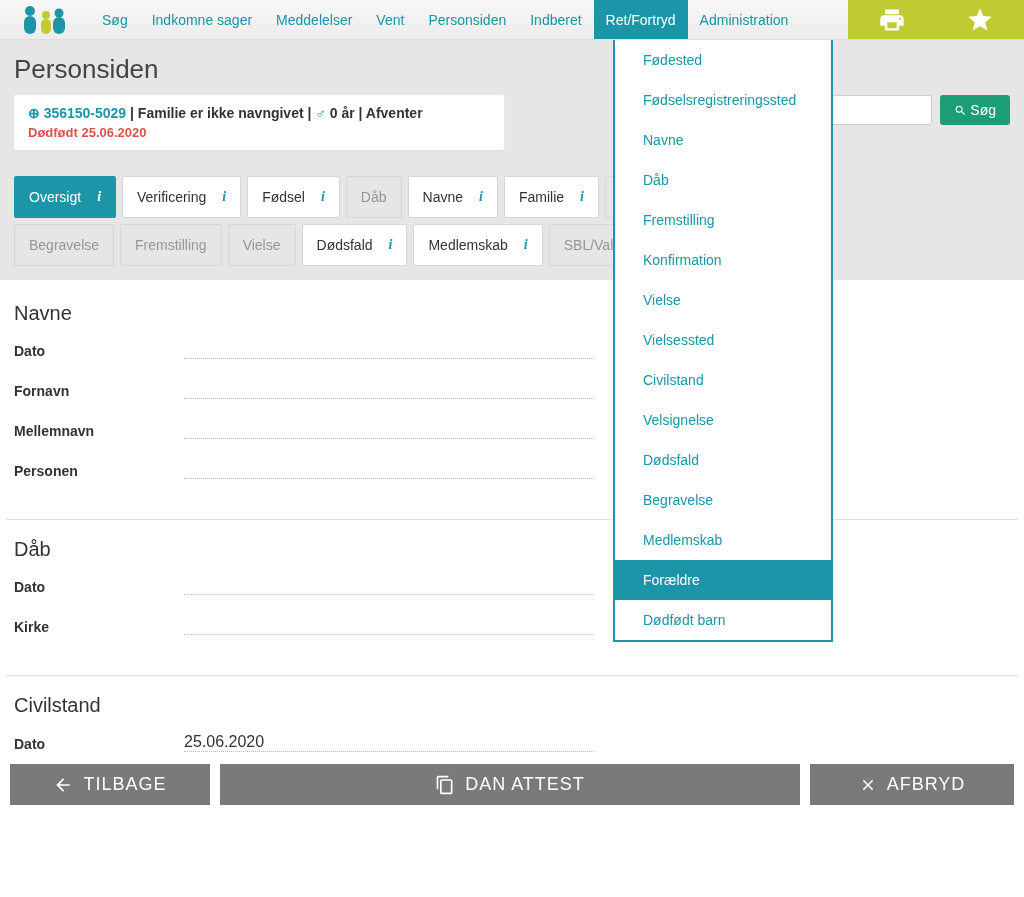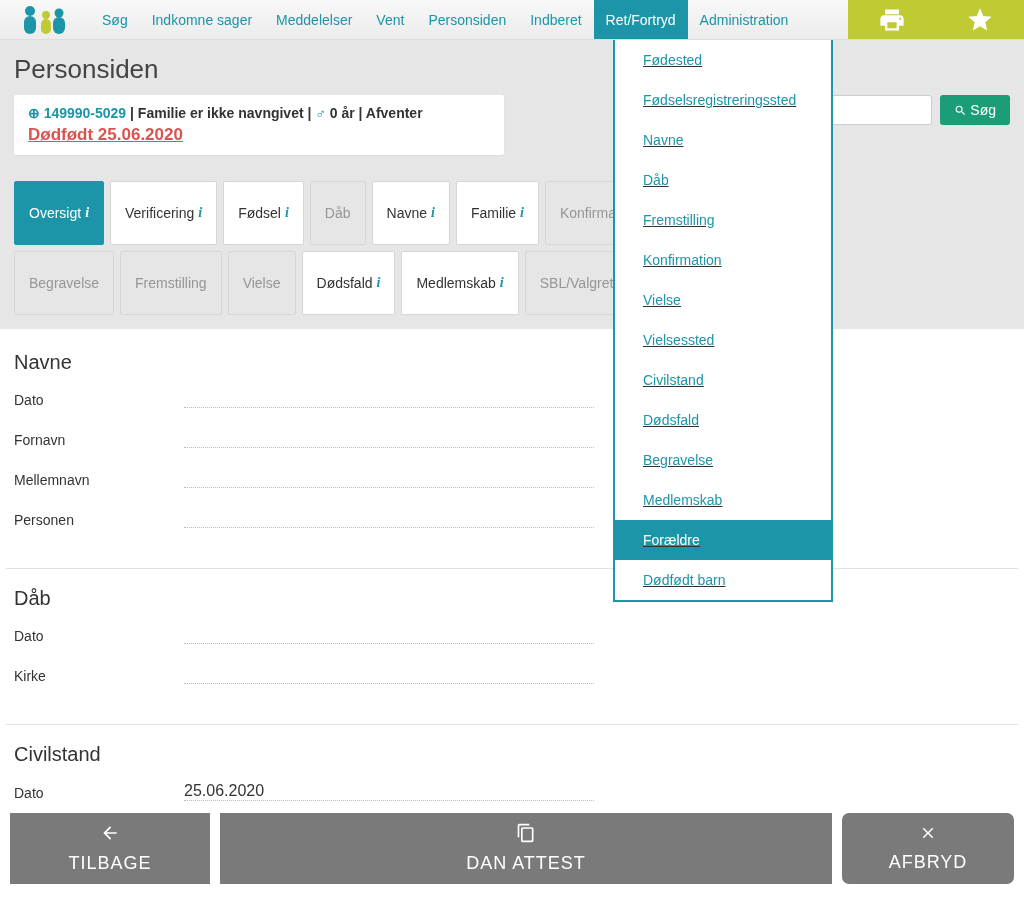--- a/index.html
+++ b/index.html
@@ -7,57 +7,57 @@
   
   .navbar { display: flex; align-items: stretch; height: 40px; background: #f2f2f2 linear-gradient(#f8f8f8,#ececec); border-bottom:1px solid #ddd; }
   .navbar .logo { width: 90px; display:flex; align-items:center; justify-content:center; }
   .navbar a.nav-link { color:#1b95a7; text-decoration:none; padding:0 12px; display:flex; align-items:center; font-size:14px; }
   .navbar a.nav-link.active { background:#1b95a7; color:#fff; }
   .navbar .spacer { flex:1; }
   .navbar .nav-btn { width:88px; display:flex; align-items:center; justify-content:center; color:#fff; }
   .navbar .nav-btn.yellow { background:#c0ca33; }
   .navbar svg { display:block; }
   
-  .dropdown { position:absolute; top:40px; left:613px; width:220px; background:#fff; border:2px solid #1b95a7; border-top:none; z-index:50;text-decoration:underline; }
+  .dropdown { position:absolute; top:40px; left:613px; width:220px; background:#fff; border:2px solid #1b95a7; border-top:none; z-index:50; }
   .dropdown a { display:block; padding:12px 28px; color:#1b95a7; font-size:14px; text-decoration:none; }
   .dropdown a.active { background:#1b95a7; color:#fff; }
   
   .content { background:#e6e6e6; padding:14px 14px 0 14px; position:relative; }
   h1.page-title { font-weight:normal; color:#444; font-size:26px; margin-bottom:10px; }
   .row { display:flex; gap:20px; align-items:flex-start; }
   .card { background:#fff; padding:10px 14px; border-radius:2px; box-shadow:0 1px 2px rgba(0,0,0,0.05); }
   .person-card { width:490px; }
   .person-card .line1 { color:#333; font-weight:bold; }
   .person-card .cpr { color:#1b95a7; font-weight:bold; }
-  .person-card .red { color:#d9534f; font-weight:bold; font-size:17px; margin-top:4px;text-decoration:underline; }
+  .person-card .red { color:#d9534f; font-weight:bold; font-size:13px; margin-top:4px; }
   .search-area { margin-left:auto; display:flex; align-items:center; gap:8px; }
   .search-label { color:#555; font-size:14px; white-space:nowrap; }
   .search-input { border:1px solid #ccc; border-radius:3px; padding:6px 8px; width:210px; font-size:14px; }
   .btn-search { background:#1b9e77; color:#fff; border:none; border-radius:3px; padding:7px 14px; font-size:14px; cursor:pointer; }
   .btn-search svg{vertical-align:-2px; margin-right:3px;}
   
   .tabs { margin-top:26px; display:flex; flex-wrap:wrap; gap:6px; }
-  .tab { background:#fff; border:1px solid #d6d6d6; border-radius:2px; padding:23px 14px; font-size:14px; color:#333; cursor:pointer; display:flex; align-items:center; gap:4px;}
+  .tab { background:#fff; border:1px solid #d6d6d6; border-radius:2px; padding:12px 14px; font-size:14px; color:#333; cursor:pointer; display:flex; align-items:center; gap:16px;}
   .tab.active { background:#1b95a7; color:#fff; border-color:#1b95a7; }
   .tab.disabled { background:transparent; border-color:#d6d6d6; color:#969696; cursor:default; }
   .info-i { color:#1b95a7; font-weight:bold; font-style:italic; font-family:Georgia,serif; }
   .tab.active .info-i { color:#fff; }
   
   .detail { background:#fff; padding:22px 6px 6px 6px; margin:0 -14px; }
   .section { padding:0 8px 18px 8px; border-bottom:1px solid #e2e2e2; margin-bottom:18px;}
   .section h3 { font-size:20px; font-weight:normal; color:#333; margin-bottom:16px; }
   .field { display:flex; align-items:flex-end; margin-bottom:22px; }
-  .field label { width:170px; color:#333; font-size:14px; }
+  .field label { width:170px; color:#333; font-size:14px;font-weight:bold; }
   .field .value { min-width:410px; border-bottom:1px dotted #bbb; min-height:18px; color:#333; font-size:16px;}
   
   .footer { display:flex; gap:10px; padding:6px 10px 10px 10px; background:#fff; }
-  .footer button { flex-shrink:0; border:none; color:#fff; background:#7a7a7a; font-size:18px; letter-spacing:1px; padding:10px 0; display:flex; align-items:center; justify-content:center; gap:10px; cursor:pointer;flex-direction:column;}
+  .footer button { flex-shrink:0; border:none; color:#fff; background:#7a7a7a; font-size:18px; letter-spacing:1px; padding:10px 0; display:flex; align-items:center; justify-content:center; gap:10px; cursor:pointer;}
   .footer .btn-back { width:200px; }
   .footer .btn-main { flex:1; }
-  .footer .btn-cancel { width:172px;border-radius:7px; }
+  .footer .btn-cancel { width:204px; }
   .gender-icon{color:#1b95a7;}
 </style>
 </head>
 <body>
 
 <div class="navbar">
   <div class="logo">
     <svg width="54" height="34" viewBox="0 0 54 34">
       <circle cx="12" cy="8" r="5" fill="#1b95a7"></circle>
       <rect x="6" y="13" width="12" height="18" rx="6" fill="#1b95a7"></rect>
@@ -93,35 +93,36 @@
 <div class="dropdown" id="dropdown">
     <a>Fødested</a>
     <a>Fødselsregistreringssted</a>
     <a>Navne</a>
     <a>Dåb</a>
     <a>Fremstilling</a>
     <a>Konfirmation</a>
     <a>Vielse</a>
     <a>Vielsessted</a>
     <a>Civilstand</a>
+    <a>Velsignelse</a>
     <a>Dødsfald</a>
     <a>Begravelse</a>
     <a>Medlemskab</a>
     <a class="active">Forældre</a>
     <a>Dødfødt barn</a>
   </div>
 
 <div class="content">
   <h1 class="page-title">Personsiden</h1>
 
   <div class="row">
     <div class="card person-card">
       <div class="line1">
         <span style="color:#1b95a7;font-weight:bold;">⊕</span>
-        <span class="cpr">149990-5029</span>
+        <span class="cpr">356150-5029</span>
         <span> | </span><span>Familie er ikke navngivet</span>
         <span> | </span><span class="gender-icon">♂</span>
         <span>0 år</span>
         <span> | </span><span>Afventer</span>
       </div>
       <div class="red">Dødfødt 25.06.2020</div>
     </div>
 
     <div class="search-area">
       <span class="search-label">Ny p</span>

